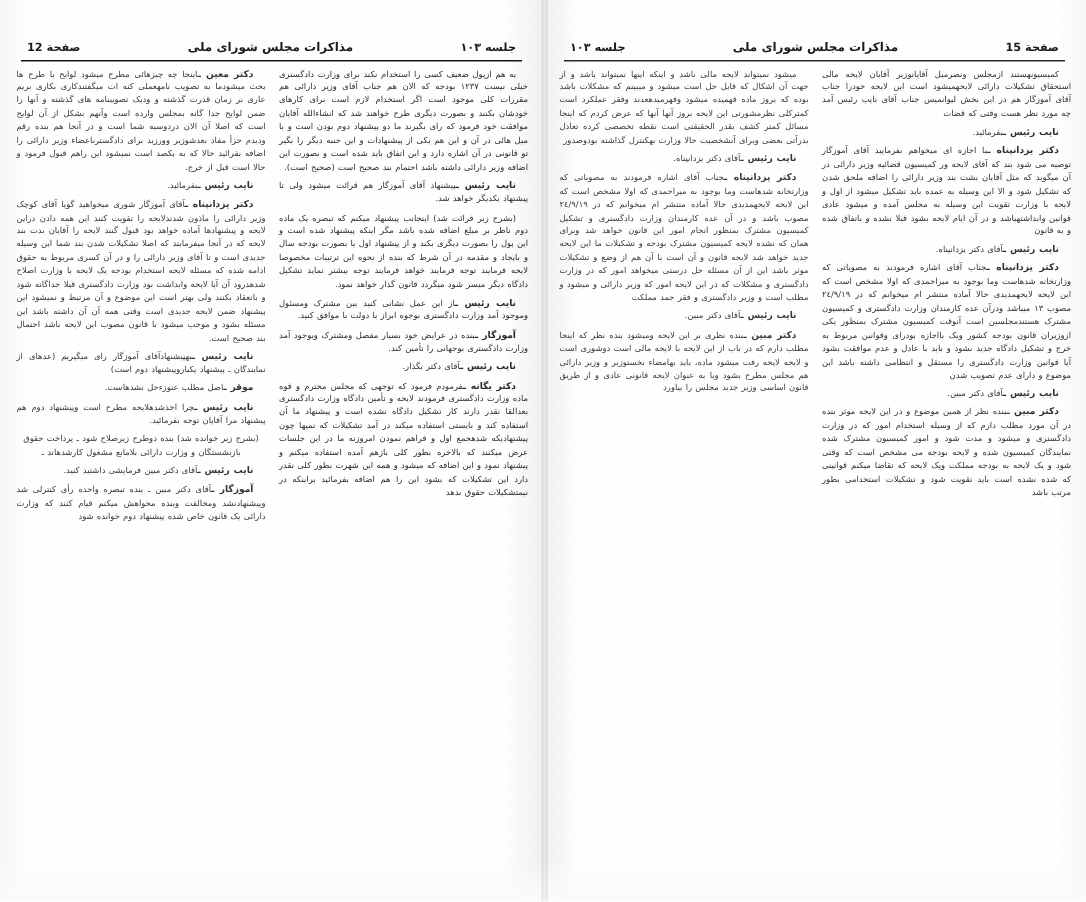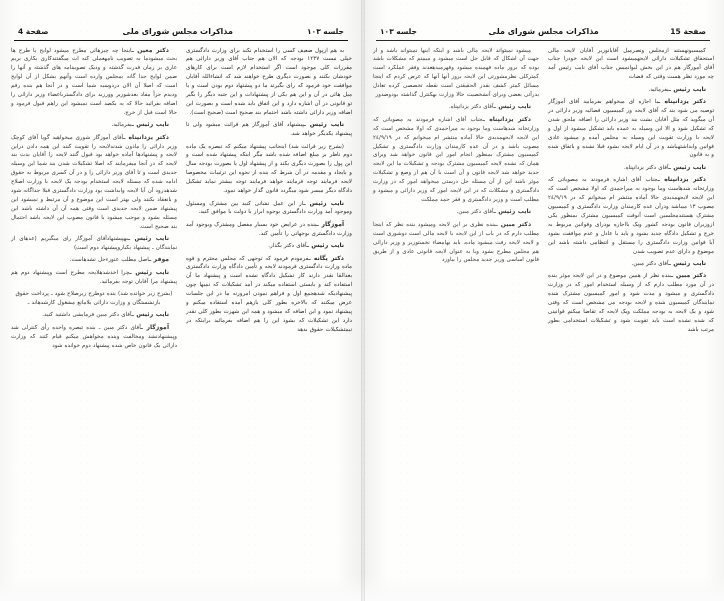--- a/index.html
+++ b/index.html
@@ -121,21 +121,21 @@
 <body>
 
 <div id="sheet">
 
   <div class="page left">
     <div class="grain"></div>
 
     <div class="runhead">
       <span class="hr">جلسه ١٠٣</span>
       <span class="hc">مذاکرات مجلس شورای ملی</span>
-      <span class="hl">صفحة 4</span>
+      <span class="hl">صفحة 12</span>
     </div>
     <div class="rule"></div>
 
     <div class="cols">
 
       <div class="col">
         <p class="para ind"><span class="speaker"></span><span>به هم ازپول ضعیف کسی را استخدام نکند برای وزارت دادگستری خیلی نیست ١٢٣٧ بودجه که الان هم جناب آقای وزیر دارائی هم مقررات کلی موجود است اگر استخدام لازم است برای کارهای خودشان بکنند و بصورت دیگری طرح خواهند شد که انشاءالله آقایان موافقت خود فرمود که رای بگیرند ما دو پیشنهاد دوم بودن است و با میل هائی در آن و این هم یکی از پیشنهادات و این جنبه دیگر را بگیر تو قانونی در آن اشاره دارد و این اتفاق باید شده است و بصورت این اضافه وزیر دارائی داشته باشد احتمام بند صحیح است (صحیح است).</span></p>
         <p class="para ind"><span class="speaker">نایب رئیس ـ</span><span>پیشنهاد آقای آموزگار هم قرائت میشود ولی تا پیشنهاد یکدیگر خواهد شد.</span></p>
         <p class="para ind"><span class="speaker"></span><span>(بشرح زیر قرائت شد) اینجانب پیشنهاد میکنم که تبصره یک ماده دوم ناظر بر مبلغ اضافه شده باشد مگر اینکه پیشنهاد شده است و این پول را بصورت دیگری بکند و از پیشنهاد اول یا بصورت بودجه سال و بایجاد و مقدمه در آن شرط که بنده از نحوه این ترتیبات مخصوصا لایحه فرمایند توجه فرمایند خواهد فرمایند توجه بیشتر نماید تشکیل دادگاه دیگر میسر شود میگردد قانون گذار خواهد نمود.</span></p>
         <p class="para ind"><span class="speaker">نایب رئیس ـ</span><span>از این عمل نشانی کنید بین مشترک ومسئول وموجود آمد وزارت دادگستری بوجوه ابراز با دولت با موافق کنید.</span></p>

